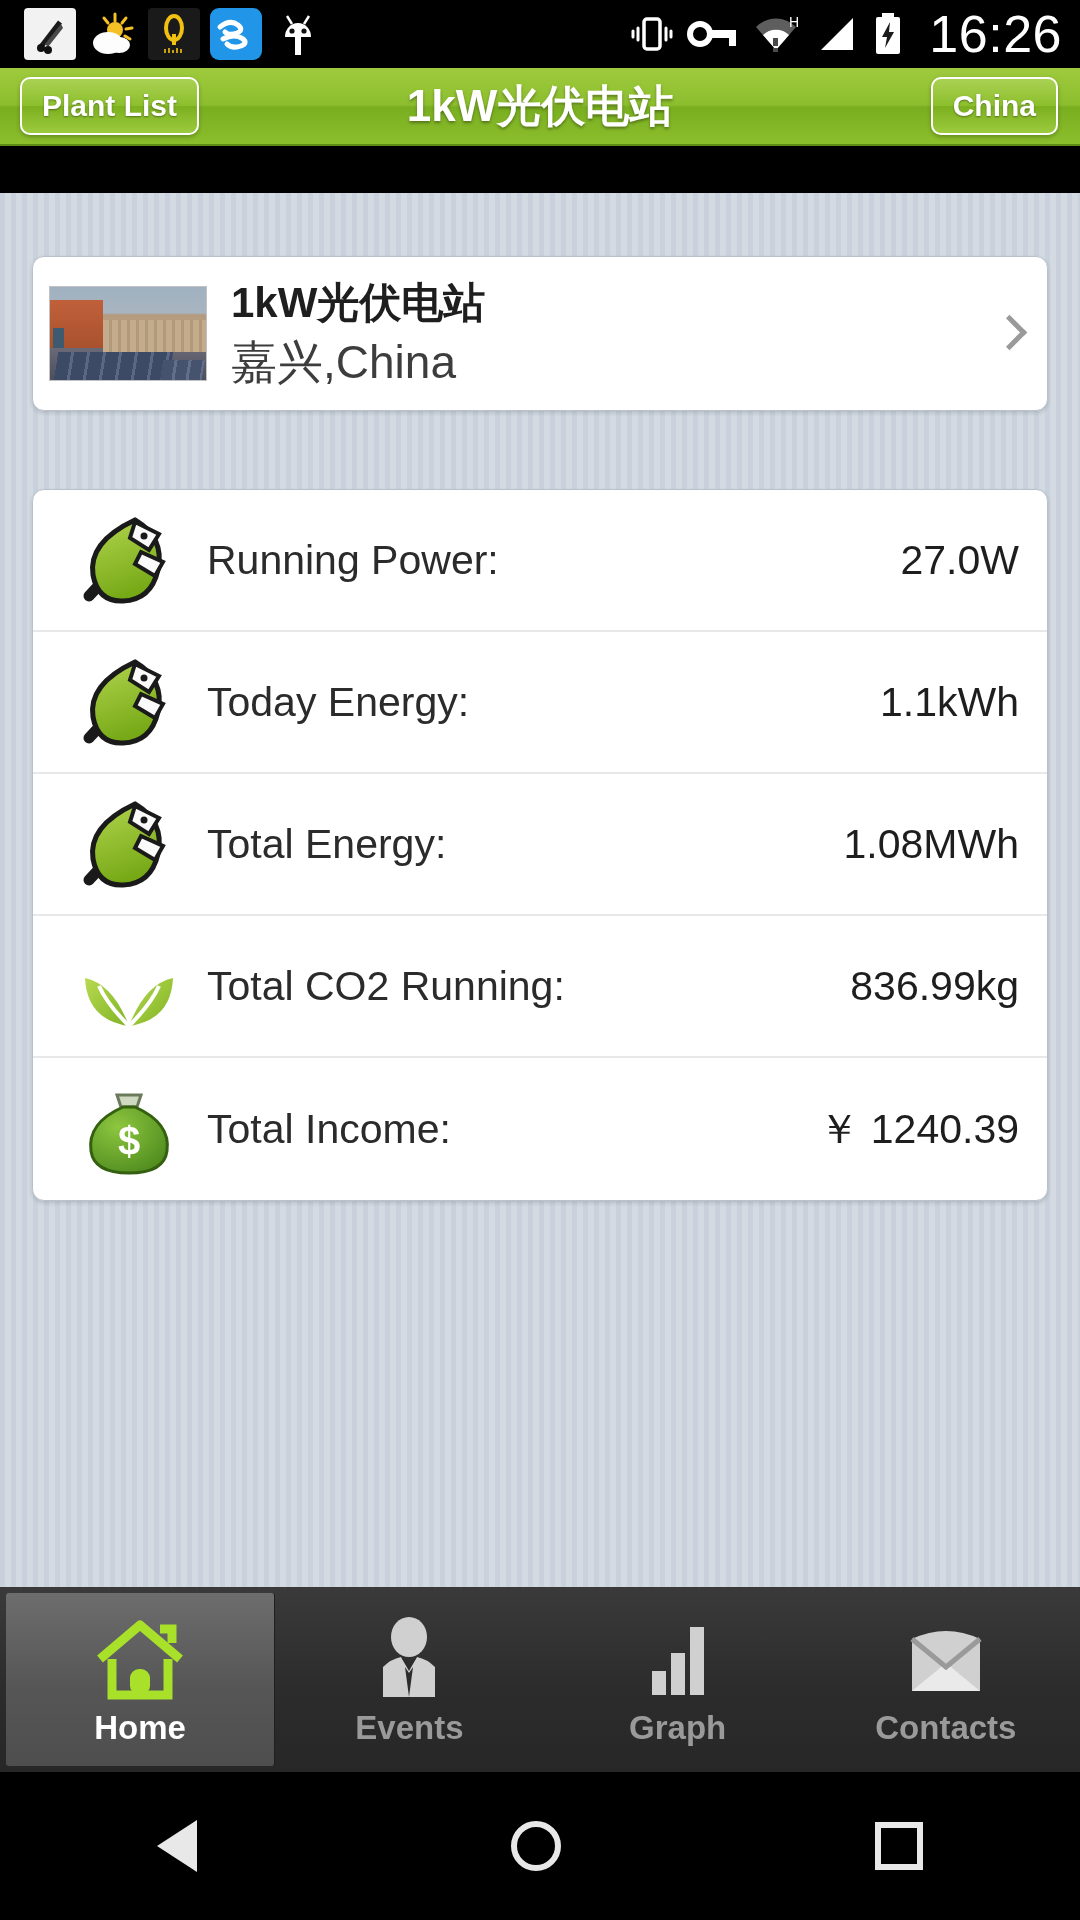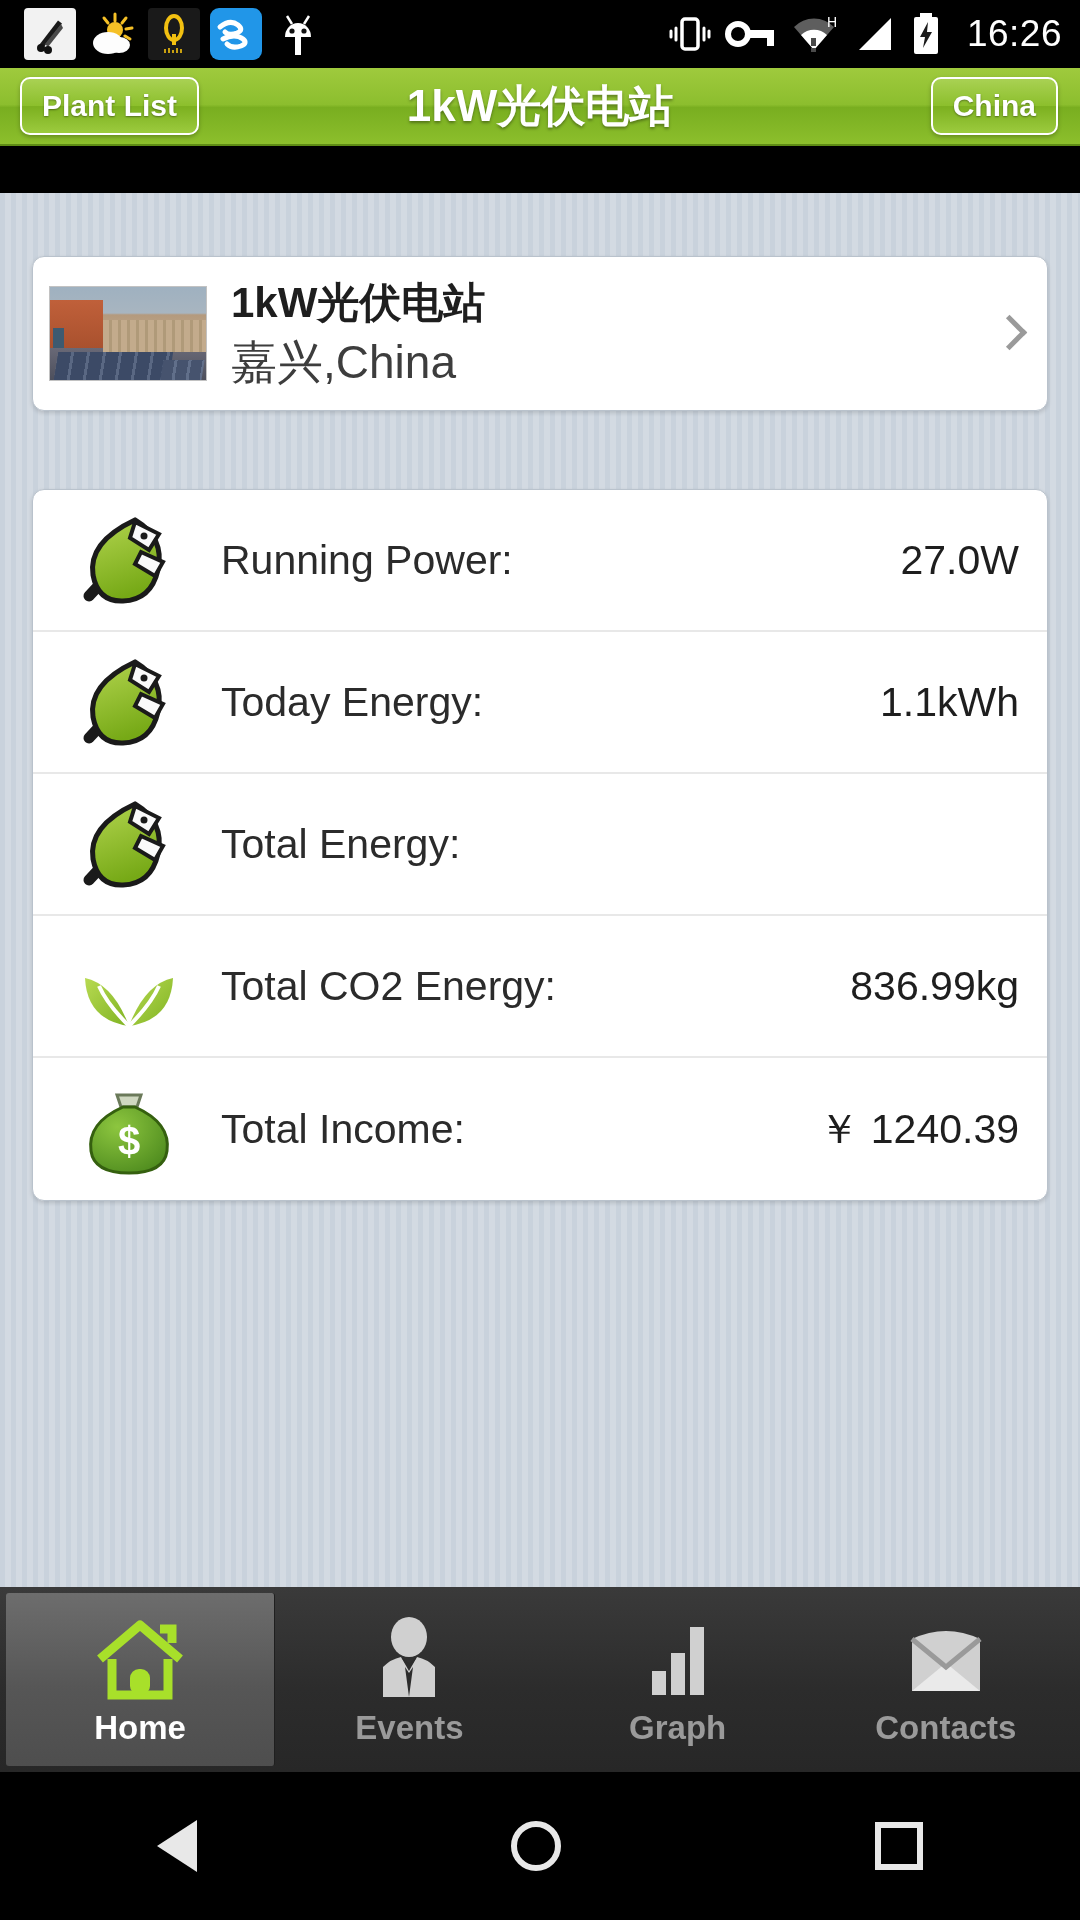--- a/index.html
+++ b/index.html
@@ -20,21 +20,21 @@
   .sb-right{ display:flex; align-items:center; gap:14px; margin-left:auto; margin-right:18px; }
   .notif-ico{ width:52px; height:52px; border-radius:7px; display:flex;
     align-items:center; justify-content:center; position:relative; }
   .ico-scissor{ background:#f2f2f2; border-radius:4px; }
   .ico-weather{ background:#000; }
   .ico-q{ background:#1a1a1a; border-radius:4px; }
   .ico-wind{ background:#2196e8; border-radius:9px; }
   .ico-droid{ background:#000; }
 
   .clock{
-    color:#fff; font-size:37px; letter-spacing:0.5px; margin-left:10px;
+    color:#fff; font-size:52px; letter-spacing:0.5px; margin-left:10px;
     font-family:"Liberation Sans", sans-serif;
   }
 
   
   .titlebar{
     position:absolute; left:0; top:68px; width:1080px; height:78px;
     background:linear-gradient(180deg,#9fca3d 0%,#8cbe2e 48%,#79ae20 52%,#8cbf2c 100%);
     border-bottom:2px solid #5e8c14;
     display:flex; align-items:center;
   }
@@ -103,21 +103,21 @@
   }
 
   
   .stats-card{ margin-top:78px; padding:0; overflow:hidden; }
   .stat-row{
     display:flex; align-items:center; height:142px;
     border-bottom:2px solid #e8e8e8; padding:0 14px 0 40px;
   }
   .stat-row:last-child{ border-bottom:none; }
   .stat-ico{ width:112px; height:112px; flex:none; position:relative; }
-  .stat-label{ font-size:41px; color:#2b2b2b; margin-left:36px; white-space:nowrap; }
+  .stat-label{ font-size:41px; color:#2b2b2b; margin-left:22px; white-space:nowrap; }
   .stat-value{ margin-left:auto; font-size:41px; color:#1e1e1e; white-space:nowrap; padding-right:14px; }
 
   
   .tabbar{
     position:absolute; left:0; top:1587px; width:1080px; height:185px;
     background:linear-gradient(180deg,#3a3a3a 0%,#2c2c2c 55%,#272727 100%);
     display:flex;
   }
   .tab{ flex:1; display:flex; flex-direction:column;
     align-items:center; justify-content:center; position:relative; }
@@ -296,38 +296,39 @@
         <div class="stat-ico">
           <svg width="112" height="112" viewBox="0 0 112 112">
             <path d="M16 92 L42 64" stroke="#1a1a1a" stroke-width="11" stroke-linecap="round"></path>
             <path d="M62 16 q30 18 23 50 q-7 30 -35 31 q-25 1 -30 -26 q-5 -33 42 -55 Z" fill="url(#lg1)" stroke="#1a1a1a" stroke-width="5"></path>
             <path d="M62 18 L86 30 L76 46 L57 34 Z" fill="#fafafa" stroke="#1a1a1a" stroke-width="4"></path>
             <circle cx="71" cy="32" r="3.5" fill="#1a1a1a"></circle>
             <path d="M68 48 L90 58 L82 72 L62 60 Z" fill="#fafafa" stroke="#1a1a1a" stroke-width="4"></path>
           </svg>
         </div>
         <div class="stat-label">Total Energy:</div>
+        <div class="stat-value">1.08MWh</div>
       </div>
 
       <div class="stat-row">
         <div class="stat-ico">
           <svg width="112" height="112" viewBox="0 0 112 112">
             <defs>
                 <linearGradient id="lg2" x1="0" y1="0" x2="1" y2="1">
               <stop offset="0%" stop-color="#b8da52"></stop>
                   <stop offset="100%" stop-color="#7fb322"></stop>
             </linearGradient>
               </defs>
             <path d="M56 96 q-42 -6 -44 -48 q28 6 44 48 Z" fill="url(#lg2)"></path>
             <path d="M56 96 q42 -6 44 -48 q-28 6 -44 48 Z" fill="url(#lg2)"></path>
             <path d="M56 96 q-22 -22 -30 -40" stroke="#fff" stroke-width="4" fill="none"></path>
             <path d="M56 96 q22 -22 30 -40" stroke="#fff" stroke-width="4" fill="none"></path>
           </svg>
         </div>
-        <div class="stat-label">Total CO2 Energy:</div>
+        <div class="stat-label">Total CO2 Running:</div>
         <div class="stat-value">836.99kg</div>
       </div>
 
       <div class="stat-row">
         <div class="stat-ico">
           <svg width="112" height="112" viewBox="0 0 112 112">
             <defs>
                 <radialGradient id="lg3" cx="0.35" cy="0.3" r="0.8">
               <stop offset="0%" stop-color="#8dc63f"></stop>
                   <stop offset="100%" stop-color="#4e8b1e"></stop>

